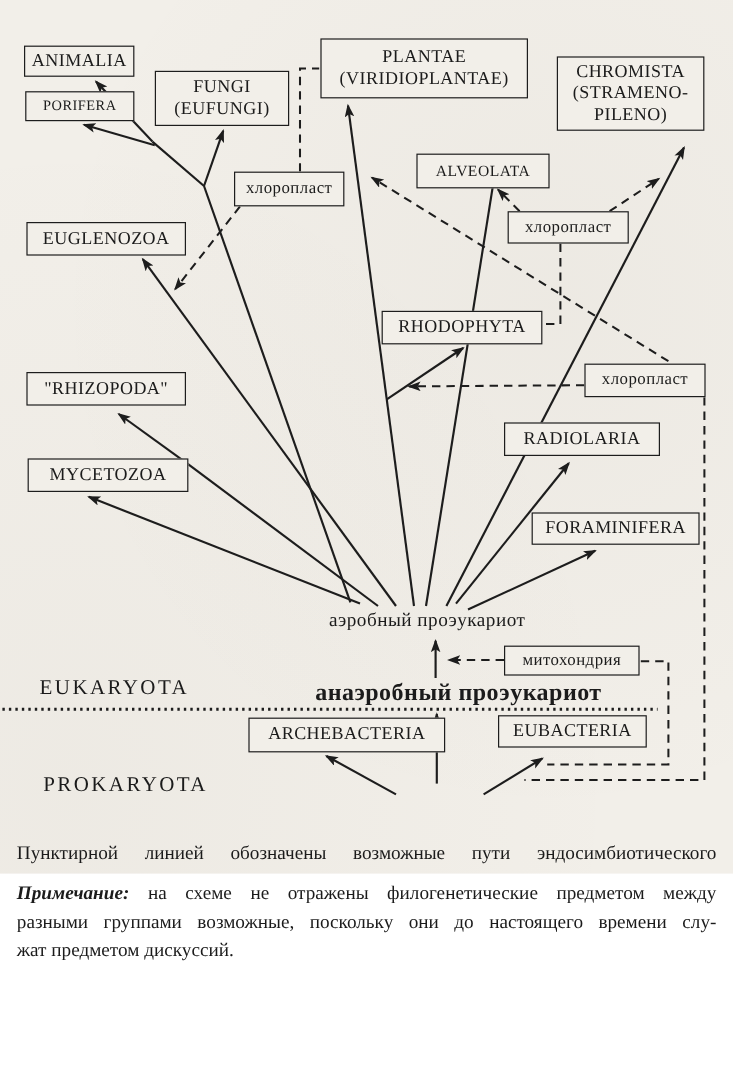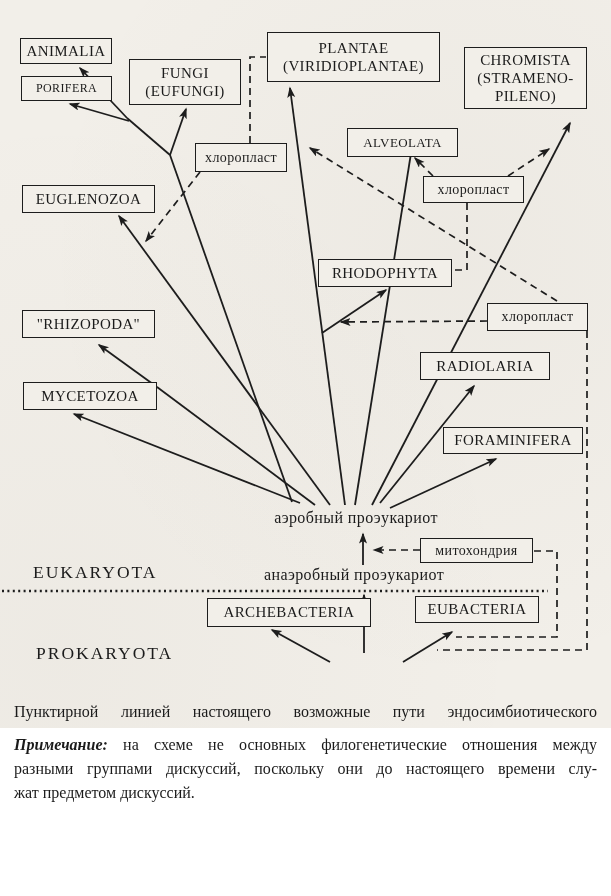--- a/index.html
+++ b/index.html
@@ -97,30 +97,30 @@
         <div class="tbox" style="left: 22px; top: 310px; width: 133px; height: 28px; font-size: 15px;">"RHIZOPODA"</div>
         <div class="tbox" style="left: 23px; top: 382px; width: 134px; height: 28px; font-size: 15px;">MYCETOZOA</div>
         <div class="tbox" style="left: 420px; top: 352px; width: 130px; height: 28px; font-size: 15px; text-align: center;">RADIOLARIA</div>
         <div class="tbox" style="left: 443px; top: 427px; width: 140px; height: 27px; font-size: 15px;">FORAMINIFERA</div>
         <div class="tbox" style="left: 420px; top: 538px; width: 113px; height: 25px; font-size: 14px;">митохондрия</div>
         <div class="tbox" style="left: 167px; top: 598px; width: 164px; height: 29px; font-size: 15px; margin-left: 40px;">ARCHEBACTERIA</div>
         <div class="tbox" style="left: 415px; top: 596px; width: 124px; height: 27px; font-size: 15px;">EUBACTERIA</div>
       </div>
     <div id="label-layer">
         <div class="flabel center" style="left: 356px; top: 509px; font-size: 16px;">аэробный проэукариот</div>
-        <div class="flabel center" style="left: 354px; top: 566px; font-size: 16px;">анаэробный проэукариот</div>
+        <div class="flabel center" style="left: 382px; top: 566px; font-size: 20px; font-weight: bold;">анаэробный проэукариот</div>
         <div class="flabel left bigcap" style="left: 33px; top: 562px; font-size: 17.5px;">EUKARYOTA</div>
         <div class="flabel left bigcap" style="left: 36px; top: 643px; font-size: 17.5px; text-align: center;">PROKARYOTA</div>
       </div>
   </div>
 
   <div class="captions">
     <div class="para" id="para1">
-        <div class="jl">Пунктирной линией настоящего возможные пути эндосимбиотического</div>
+        <div class="jl">Пунктирной линией обозначены возможные пути эндосимбиотического</div>
       </div>
     <div class="note">
-      <div class="jl"><span class="tagbi">Примечание:</span> <span>на схеме не основных филогенетические отношения между</span></div>
-      <div class="jl">разными группами дискуссий, поскольку они до настоящего времени слу-</div>
+      <div class="jl"><span class="tagbi">Примечание:</span> <span>на схеме не отражены филогенетические предметом между</span></div>
+      <div class="jl">разными группами возможные, поскольку они до настоящего времени слу-</div>
       <div>жат предметом дискуссий.</div>
     </div>
   </div>
 
 </div>
 
 </body></html>

